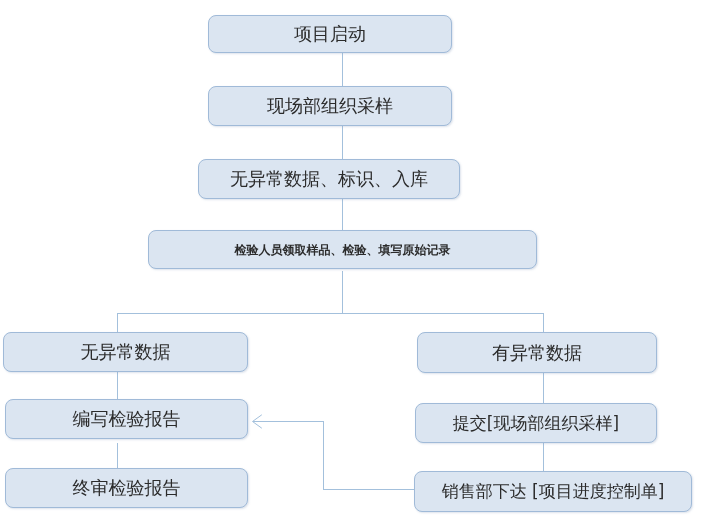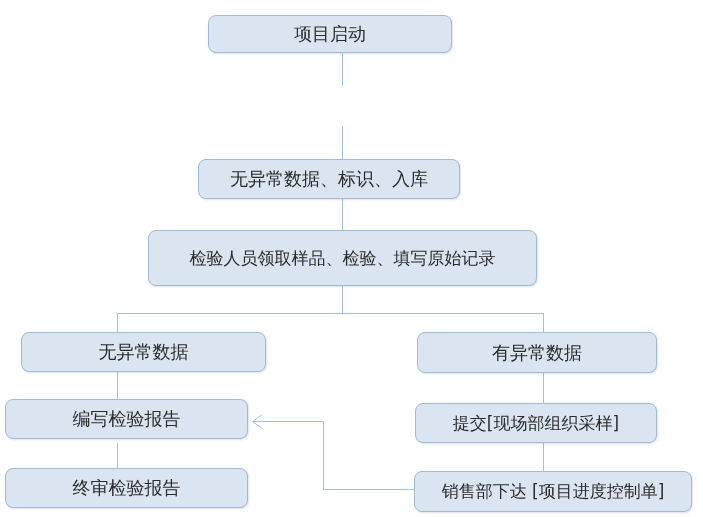--- a/index.html
+++ b/index.html
@@ -34,22 +34,22 @@
     color: #2b2b2b;
     font-size: 18px;
     line-height: 1;
     white-space: nowrap;
     box-shadow: 1px 1px 2px rgba(140,160,190,0.30);
   }
   
   #n-start        { left: 208px; top: 15px;  width: 244px; height: 38px; }
   #n-sampling     { left: 208px; top: 86px;  width: 244px; height: 40px; }
   #n-register     { left: 198px; top: 159px; width: 262px; height: 40px; }
-  #n-inspect      { left: 148px; top: 230px; width: 389px; height: 56px; font-size: 17px; }
-  #n-normal       { left: 21px;   top: 332px; width: 245px; height: 40px; }
+  #n-inspect      { left: 148px; top: 230px; width: 389px; height: 39px; font-size: 12px; font-weight: bold; }
+  #n-normal       { left: 3px;   top: 332px; width: 245px; height: 40px; }
   #n-abnormal     { left: 417px; top: 332px; width: 240px; height: 41px; }
   #n-write        { left: 5px;   top: 399px; width: 243px; height: 40px; }
   #n-submit       { left: 415px; top: 403px; width: 242px; height: 40px; font-size: 17px; }
   #n-final        { left: 5px;   top: 468px; width: 243px; height: 40px; }
   #n-sales        { left: 414px; top: 471px; width: 278px; height: 41px; font-size: 17px; }
 </style>
 </head>
 <body>
 
 <div class="canvas">
@@ -67,20 +67,21 @@
     <path d="M117.5 443 V468" shape-rendering="crispEdges"></path>
 
     <path d="M543.5 373 V403" shape-rendering="crispEdges"></path>
     <path d="M543.5 443 V471" shape-rendering="crispEdges"></path>
 
     <path d="M414 489.5 H323.5 V421.5 H253" shape-rendering="crispEdges"></path>
     <path d="M261.5 415 L252.5 421.5 L261.5 428" stroke-linecap="round" stroke-linejoin="round"></path>
   </svg>
 
   <div class="node" id="n-start">项目启动</div>
+  <div class="node" id="n-sampling">现场部组织采样</div>
   <div class="node" id="n-register">无异常数据、标识、入库</div>
   <div class="node" id="n-inspect">检验人员领取样品、检验、填写原始记录</div>
   <div class="node" id="n-normal">无异常数据</div>
   <div class="node" id="n-abnormal">有异常数据</div>
   <div class="node" id="n-write">编写检验报告</div>
   <div class="node" id="n-submit">提交[现场部组织采样]</div>
   <div class="node" id="n-final">终审检验报告</div>
   <div class="node" id="n-sales">销售部下达 [项目进度控制单]</div>
 
 </div>

